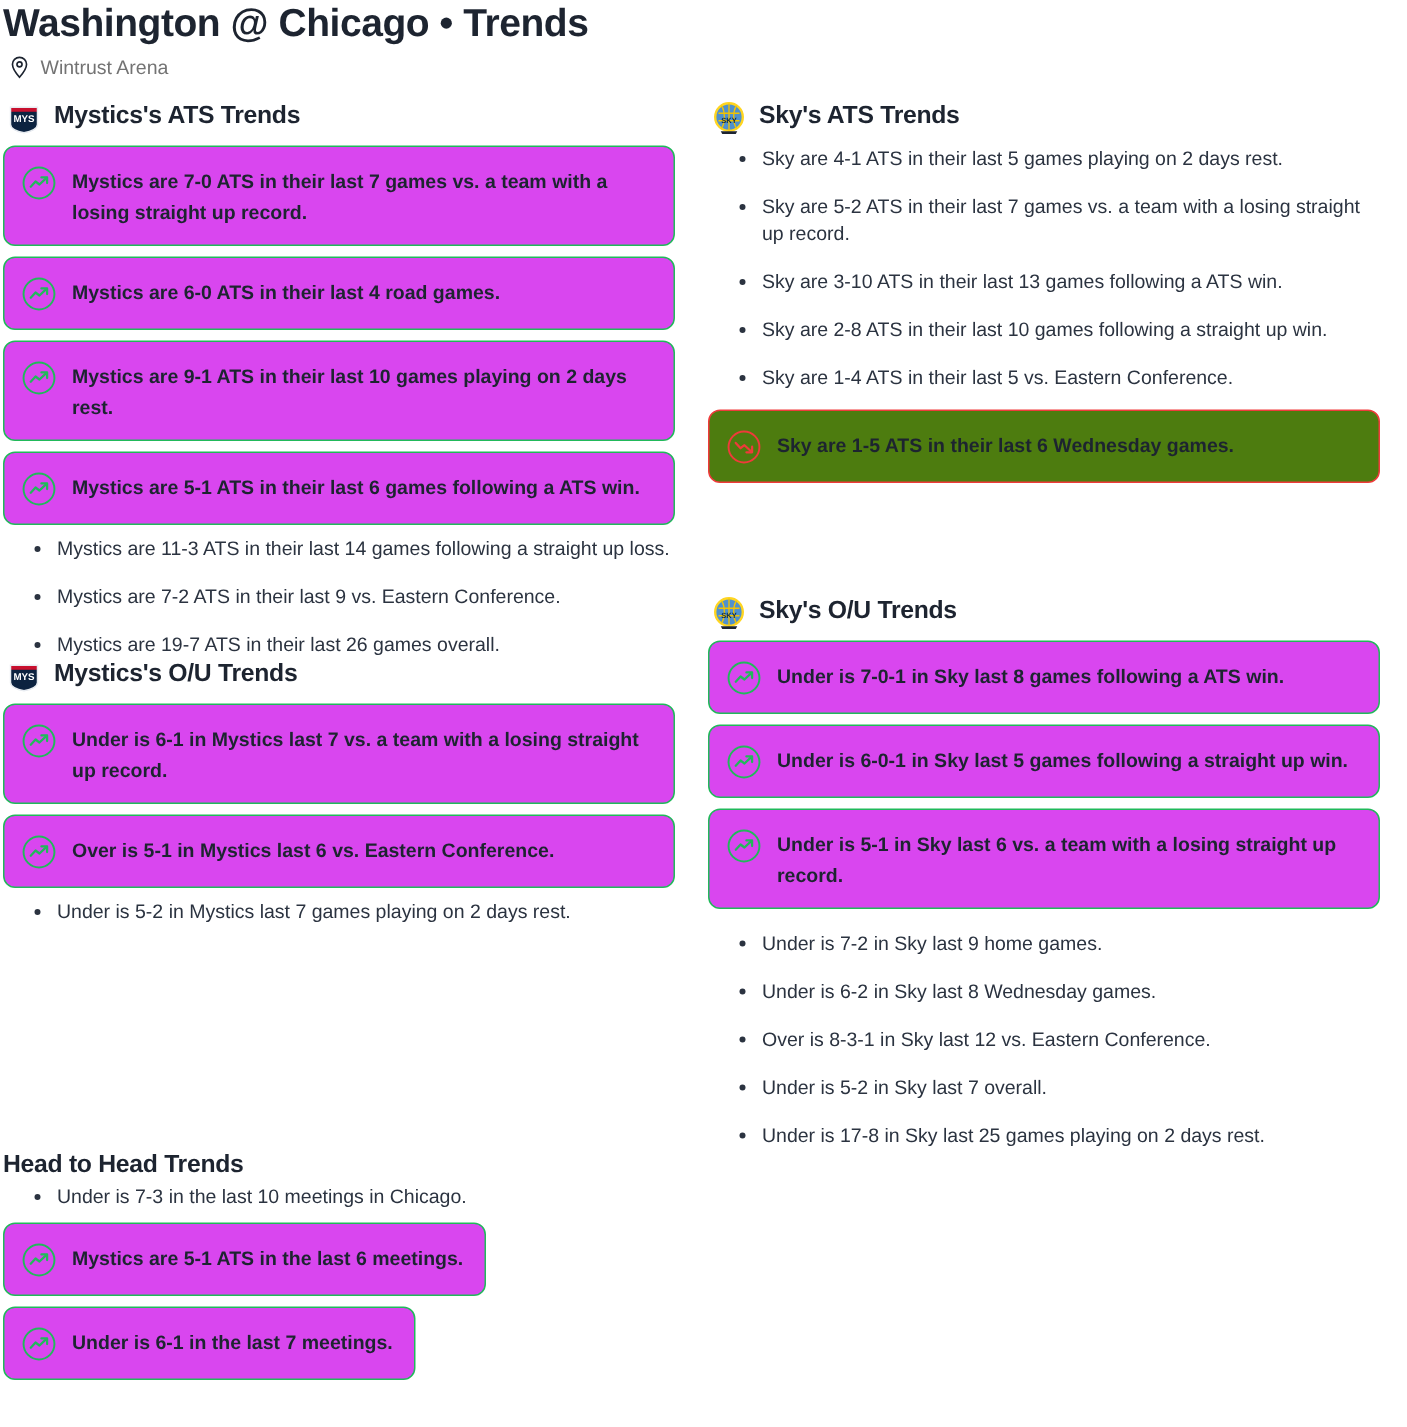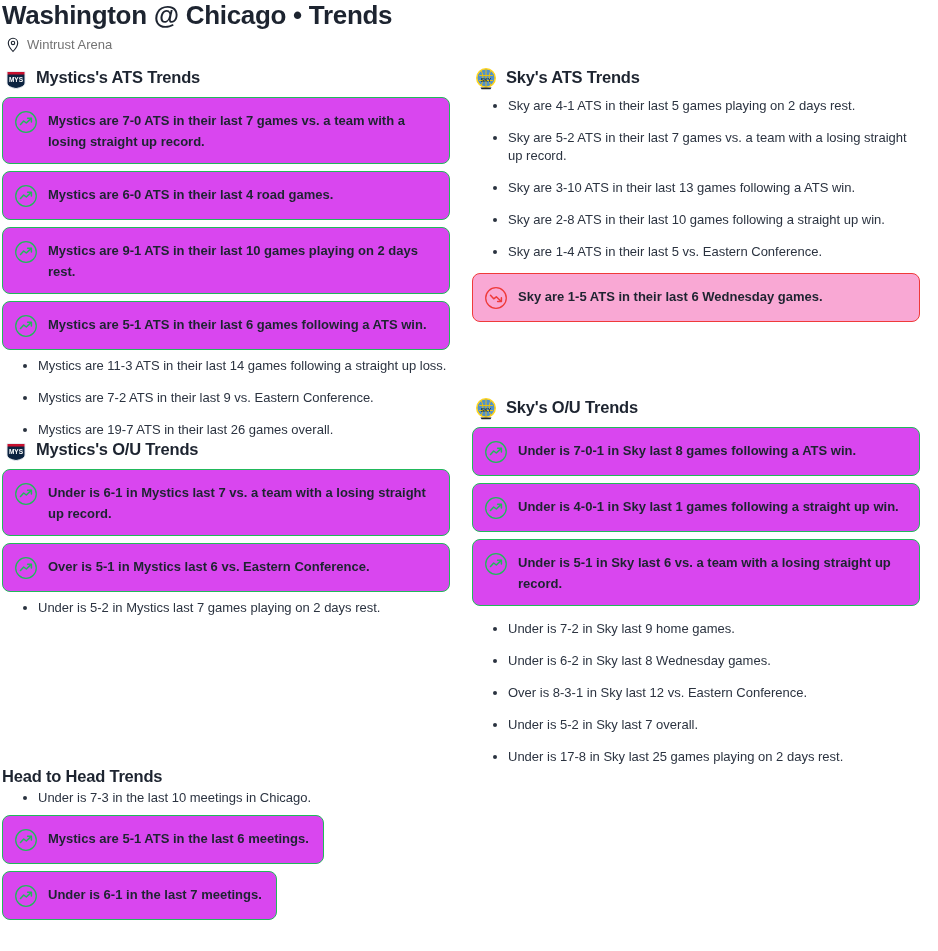--- a/index.html
+++ b/index.html
@@ -79,21 +79,21 @@
     gap: 10px;
     border-radius: 8px;
     padding: 11px 14px 11px 11px;
     margin-bottom: 7px;
   }
   .card.up {
     background: #d946ef;
     border: 1px solid #21b95a;
   }
   .card.down {
-    background: #f9a8d4;
+    background: #4d7c0f;
     border: 1px solid #ef3a3a;
   }
   .card .ico { flex: 0 0 24px; width: 24px; height: 24px; margin-top: 1px; }
   .card .txt {
     font-size: 13px;
     font-weight: bold;
     line-height: 21px;
     color: #1d2430;
     padding-top: 1px;
   }
@@ -328,21 +328,21 @@
         </div>
 
         <div class="card up">
           <span class="ico">
             <svg width="24" height="24" viewBox="0 0 24 24">
               <circle cx="12" cy="12" r="10.3" fill="none" stroke="#21b95a" stroke-width="1.3"></circle>
               <polyline points="6.5,14.5 9.7,11 12.3,13 17,8.6" fill="none" stroke="#21b95a" stroke-width="1.5" stroke-linecap="round" stroke-linejoin="round"></polyline>
               <polyline points="13.6,8.3 17.4,8.3 17.4,12" fill="none" stroke="#21b95a" stroke-width="1.5" stroke-linecap="round" stroke-linejoin="round"></polyline>
             </svg>
           </span>
-          <span class="txt">Under is 4-0-1 in Sky last 1 games following a straight up win.</span>
+          <span class="txt">Under is 6-0-1 in Sky last 5 games following a straight up win.</span>
         </div>
 
         <div class="card up">
           <span class="ico">
             <svg width="24" height="24" viewBox="0 0 24 24">
               <circle cx="12" cy="12" r="10.3" fill="none" stroke="#21b95a" stroke-width="1.3"></circle>
               <polyline points="6.5,14.5 9.7,11 12.3,13 17,8.6" fill="none" stroke="#21b95a" stroke-width="1.5" stroke-linecap="round" stroke-linejoin="round"></polyline>
               <polyline points="13.6,8.3 17.4,8.3 17.4,12" fill="none" stroke="#21b95a" stroke-width="1.5" stroke-linecap="round" stroke-linejoin="round"></polyline>
             </svg>
           </span>

